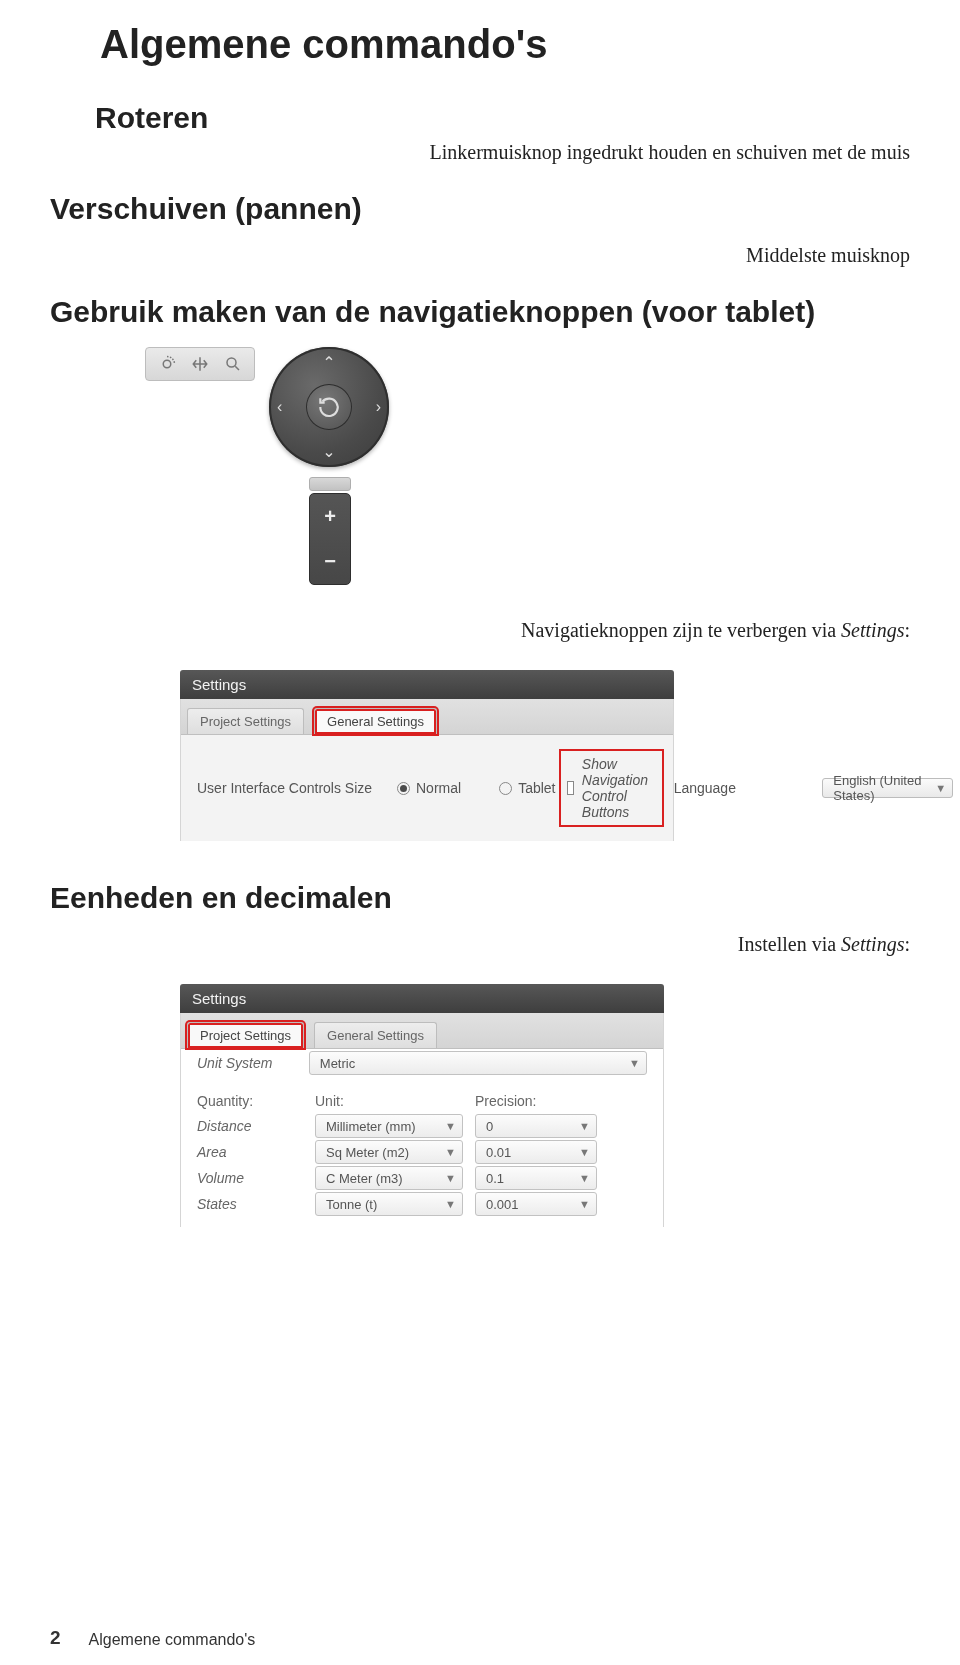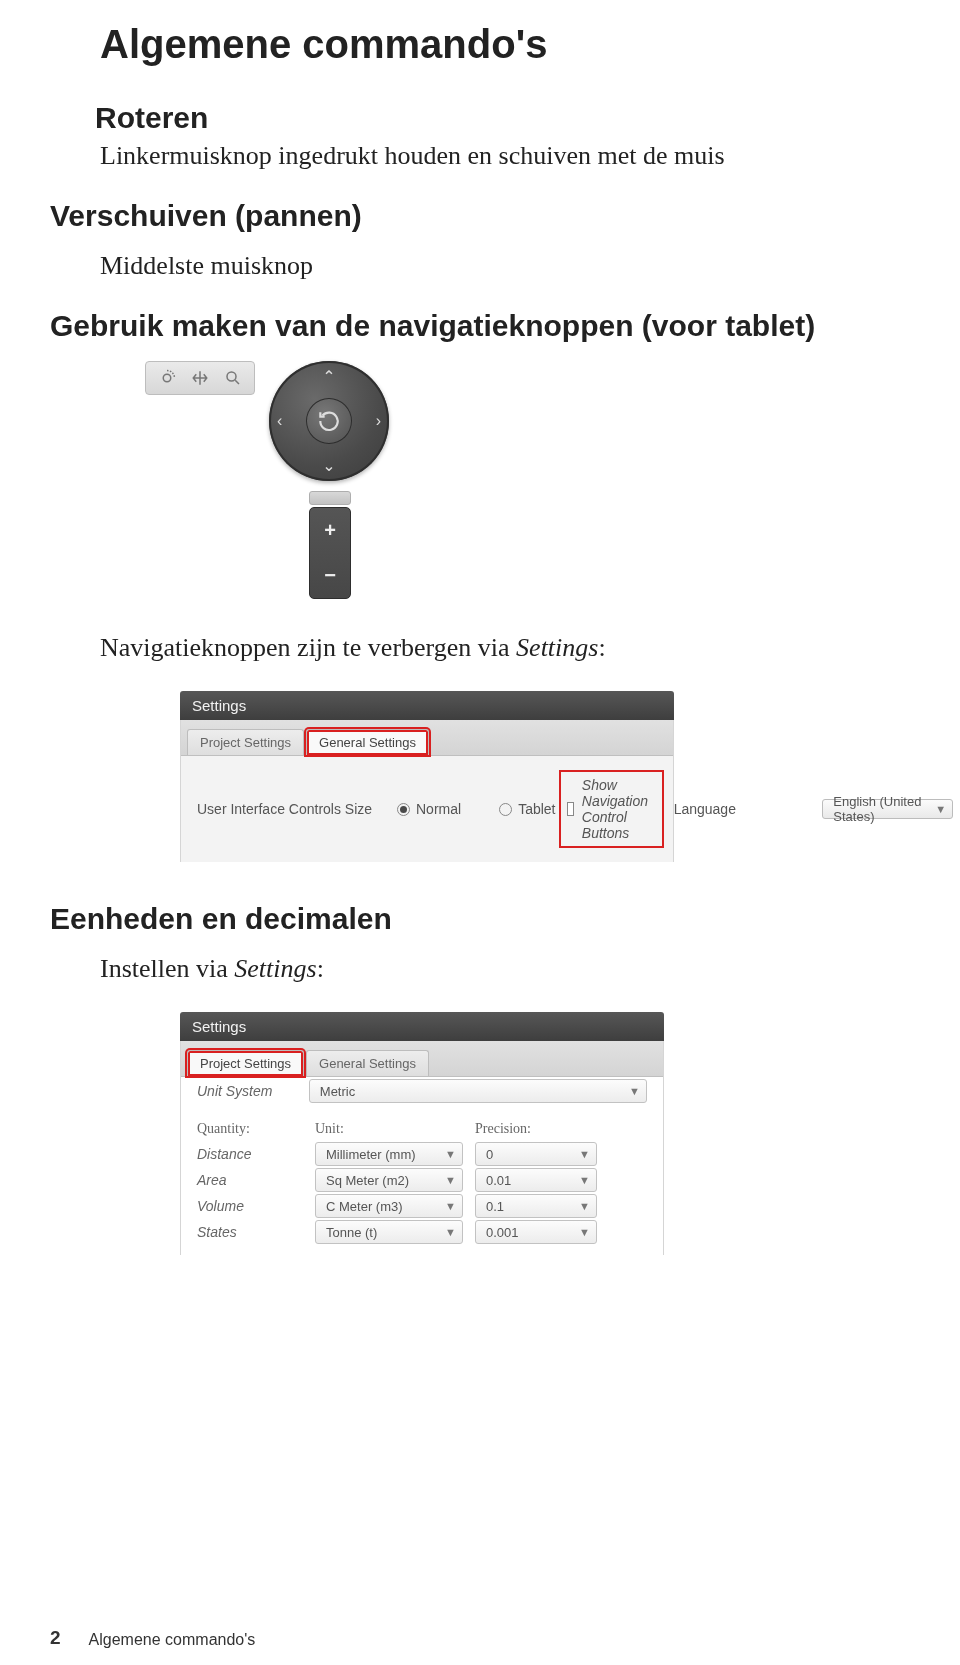--- a/index.html
+++ b/index.html
@@ -18,23 +18,24 @@
     margin-left: 50px;
     margin-bottom: 34px;
   }
   .section-h {
     font-size: 30px;
     font-weight: 700;
     margin-bottom: 18px;
   }
   .body-text {
     font-family: Georgia, 'Times New Roman', serif;
-    font-size: 26px;
+    font-size: 20px;
     margin-left: 50px;
     margin-bottom: 28px;
+    text-align: right;
   }
   .body-text .italic { font-style: italic; }
   .block1 { margin-bottom: 6px; margin-left: 45px; }
 
   
   .nav-wrap {
     margin-left: 95px;
     margin-top: 14px;
     margin-bottom: 34px;
     display: flex;
@@ -122,21 +123,21 @@
   }
   .panel-body {
     width: 494px;
     background:#f3f3f3;
     border-left:1px solid #d5d5d5;
     border-right:1px solid #d5d5d5;
     padding-bottom:10px;
   }
   .tab-bar {
     display:flex;
-    gap:0;
+    gap:8px;
     background: linear-gradient(#e1e1e1,#d4d4d4);
     border-bottom:1px solid #bfbfbf;
     padding: 6px 6px 0 6px;
     height: 36px;
     align-items:flex-end;
   }
   .tab {
     font-size:13px;
     color:#666;
     padding: 5px 12px;
@@ -213,21 +214,21 @@
     background: linear-gradient(#fcfcfc,#ececec);
     border:1px solid #c2c2c2; border-radius:3px;
     height:24px; font-size:13px; color:#555;
     padding:0 6px 0 10px;
   }
   .dd .caret { color:#777; font-size:11px; }
   .dd.wide { width: 356px; }
   .dd.col-u { width:148px; margin-right:12px; }
   .dd.col-p { width:122px; }
   .unit-head {
-    display:flex; padding: 16px 16px 4px; font-size:14px; color:#666;font-family:Liberation Serif, serif;
+    display:flex; padding: 16px 16px 4px; font-size:14px; color:#666;
   }
   .unit-head .c1 { width:118px; }
   .unit-head .c2 { width:160px; }
   .unit-table .unit-row { padding-top:1px; padding-bottom:1px; }
 
   
   .footer {
     position:absolute;
     bottom: 16px;
     left: 50px;

